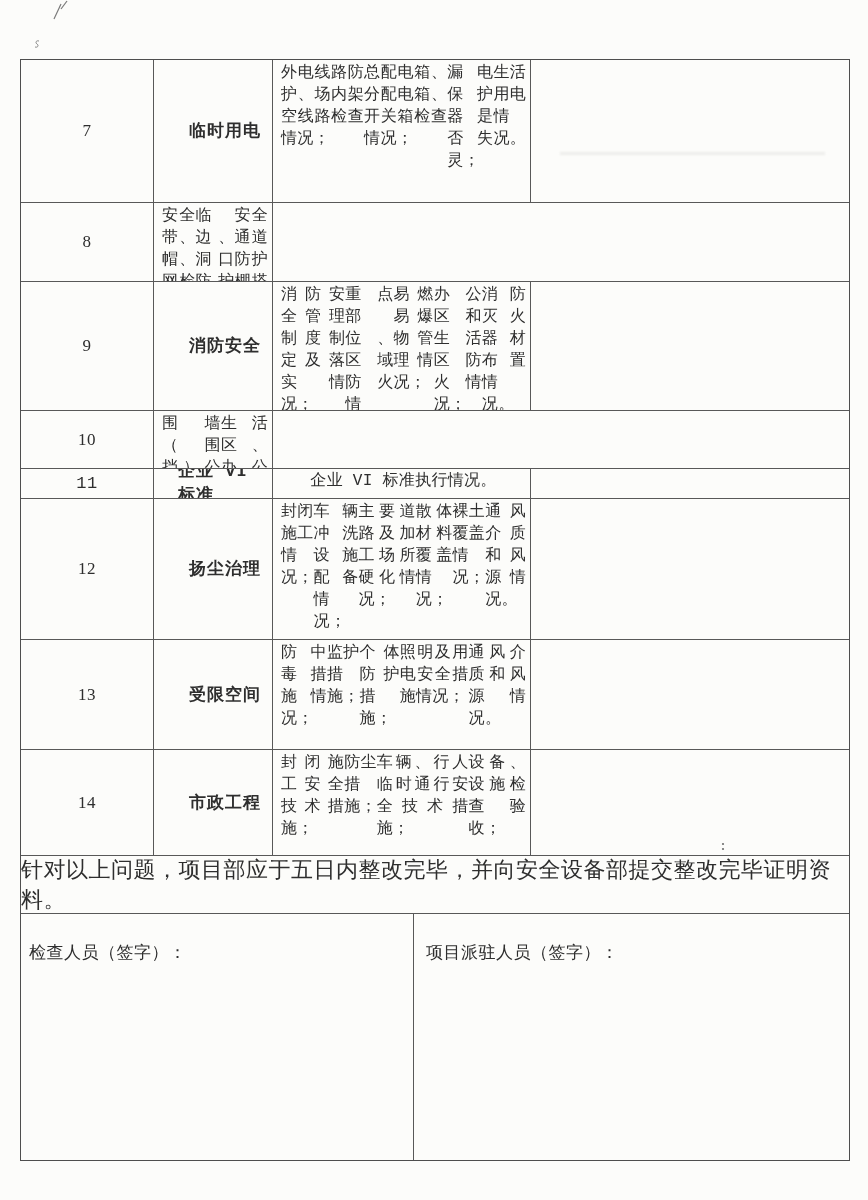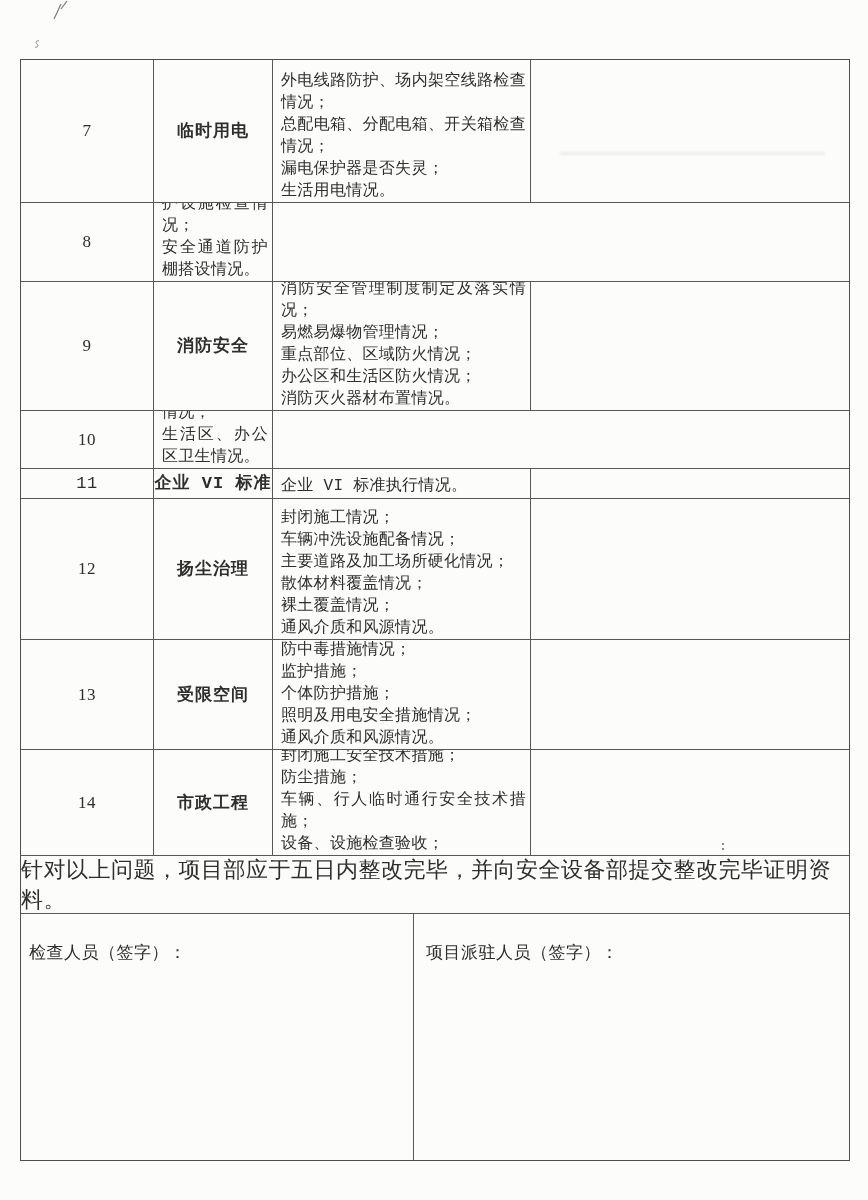--- a/index.html
+++ b/index.html
@@ -36,24 +36,24 @@
   .cell.num{
     border-right:1px solid var(--line);
     display:flex;align-items:center;justify-content:center;
     font-size:17px;letter-spacing:0.5px;
   }
   .cell.cat{
     border-right:1px solid var(--line);
     display:flex;flex-direction:column;align-items:center;justify-content:center;
     font-size:17px;font-weight:600;letter-spacing:1px;
   }
-  .cat-line{line-height:24px;}
+  .cat-line{line-height:24px;margin-left:24px;}
   .cell.content{
     border-right:1px solid var(--line);
-    display:flex;flex-direction:column;justify-content:flex-end;
+    display:flex;flex-direction:row;justify-content:center;
     padding:1px 4px 1px 8px;
     font-size:16px;
   }
   .item-line{line-height:22px;text-align:justify;letter-spacing:0.3px;}
   .cell.remarks{background:transparent;}
   .note-row{
     height:58px;
     border-bottom:1px solid var(--line);
     display:flex;align-items:center;justify-content:center;
     font-size:22px;letter-spacing:0.5px;
@@ -108,22 +108,22 @@
         </div>
         <div class="cell remarks"></div>
       </div>
       <div class="t-row" style="height: 129px;">
         <div class="cell num">9</div>
         <div class="cell cat">
           <div class="cat-line">消防安全</div>
         </div>
         <div class="cell content">
           <div class="item-line">消防安全管理制度制定及落实情况；</div>
+          <div class="item-line">重点部位、区域防火情况；</div>
           <div class="item-line">易燃易爆物管理情况；</div>
-          <div class="item-line">重点部位、区域防火情况；</div>
           <div class="item-line">办公区和生活区防火情况；</div>
           <div class="item-line">消防灭火器材布置情况。</div>
         </div>
         <div class="cell remarks"></div>
       </div>
       <div class="t-row" style="height: 58px;">
         <div class="cell num">10</div>
         <div class="cell content">
           <div class="item-line">围墙（围挡）公益广告设置情况；</div>
           <div class="item-line">生活区、办公区卫生情况。</div>

